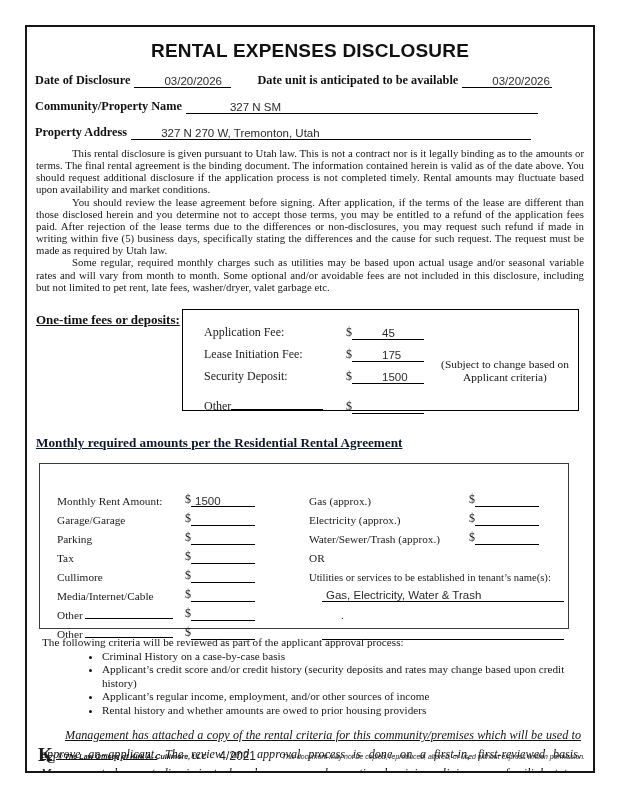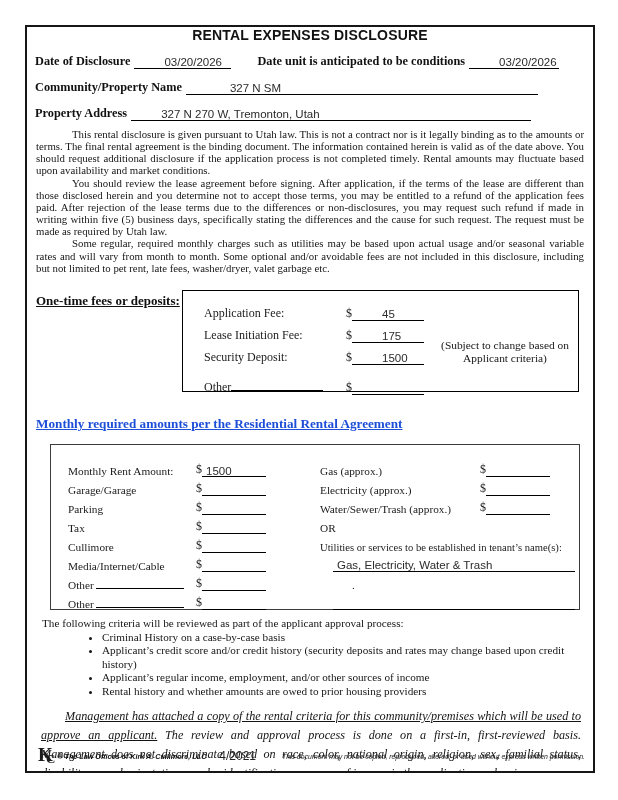--- a/index.html
+++ b/index.html
@@ -1,20 +1,20 @@
 <!DOCTYPE html>
 <html><head>
 <meta charset="utf-8">
 <style>
   * { margin:0; padding:0; box-sizing:border-box; }
   html,body { width:618px; height:800px; background:#ffffff; font-family:"Liberation Serif", serif; color:#1a1a1a; }
   .sheet { position:relative; width:618px; height:800px; background:#fff; overflow:hidden; }
   .frame { position:absolute; left:25px; top:25px; width:570px; height:748px; border:2.5px solid #161616; background:#fff; overflow:hidden; }
 
-  .title { text-align:center; font-family:"Liberation Sans", sans-serif; font-weight:bold; font-size:14px; letter-spacing:0.2px; color:#111; }
+  .title { text-align:center; margin-top:13px; font-family:"Liberation Sans", sans-serif; font-weight:bold; font-size:19px; letter-spacing:0.2px; color:#111; }
 
   
   .fields { margin:10px 8px 0 8px; }
   .frow { display:flex; align-items:flex-end; margin-top:11px; white-space:nowrap; }
   .flabel { font-weight:bold; font-size:12.3px; color:#111; }
   .line { display:inline-block; border-bottom:1.2px solid #000; margin-left:4px; height:15px; line-height:15px; }
   .fill { font-family:"Liberation Sans", sans-serif; font-size:11.5px; color:#2b2b2b; padding-left:6px; position:relative; top:-1px; display:inline-block;margin-left:24px; }
   .gap { width:26px; }
 
   
@@ -26,22 +26,22 @@
   .sec-head { position:absolute; left:9px; top:3px; font-weight:bold; font-size:13px; text-decoration:underline; color:#111; }
   .ot-box { position:absolute; left:155px; top:0; width:397px; height:102px; border:1.2px solid #000; padding:8px 0 0 21px; }
   .ot-row { display:flex; align-items:flex-end; height:22px; white-space:nowrap; }
   .ot-label { width:142px; font-size:12px; }
   .dollar { font-size:12px; }
   .money-line { display:inline-block; width:72px; border-bottom:1.1px solid #000; height:14px; line-height:14px; }
   .blank-fill { display:inline-block; width:92px; border-bottom:1.1px solid #000; height:13px; }
   .ot-note { position:absolute; left:252px; top:48px; width:140px; text-align:center; font-size:11.4px; line-height:13.5px; color:#161616; }
 
   
-  .monthly-head { margin:14px 0 0 9px; font-weight:bold; font-size:13.2px; text-decoration:underline; color:#1d4ed8; }
-  .m-box { margin:12px 0 0 23px; width:530px; height:166px; border:1.6px solid #3c3c3c; padding:13px 0 0 17px; }
+  .monthly-head { margin:14px 0 0 9px; font-weight:bold; font-size:13.2px; text-decoration:underline; color:#0f172a; }
+  .m-box { margin:12px 0 0 12px; width:530px; height:166px; border:1.6px solid #3c3c3c; padding:24px 0 0 17px; }
   .m-row { display:flex; align-items:flex-end; height:19px; white-space:nowrap; }
   .m-left { display:flex; align-items:flex-end; width:252px; }
   .m-label { width:128px; font-size:11.3px; }
   .m-line { display:inline-block; width:64px; border-bottom:1.1px solid #000; height:13px; line-height:13px; }
   .m-fill { font-family:"Liberation Sans", sans-serif; font-size:11.5px; color:#2b2b2b; padding-left:4px; position:relative; top:-1px; }
   .m-right { display:flex; align-items:flex-end; }
   .r-label { width:160px; font-size:11.3px; }
   .m-blank { display:inline-block; width:88px; border-bottom:1.1px solid #000; height:13px; margin-left:2px; }
   .or { font-size:11.3px; }
   .util-lbl { font-size:10.6px; }
@@ -73,21 +73,21 @@
 <div class="sheet">
   <div class="frame">
 
     <div class="title">RENTAL EXPENSES DISCLOSURE</div>
 
     <div class="fields">
       <div class="frow">
         <span class="flabel">Date of Disclosure</span>
         <span class="line" style="width:97px;"><span class="fill">03/20/2026</span></span>
         <span class="gap"></span>
-        <span class="flabel">Date unit is anticipated to be conditions</span>
+        <span class="flabel">Date unit is anticipated to be available</span>
         <span class="line" style="width:90px;"><span class="fill">03/20/2026</span></span>
       </div>
       <div class="frow">
         <span class="flabel">Community/Property Name</span>
         <span class="line" style="width:352px;"><span class="fill" style="padding-left:20px;">327 N SM</span></span>
       </div>
       <div class="frow">
         <span class="flabel">Property Address</span>
         <span class="line" style="width:400px;"><span class="fill">327 N 270 W, Tremonton, Utah</span></span>
       </div>

